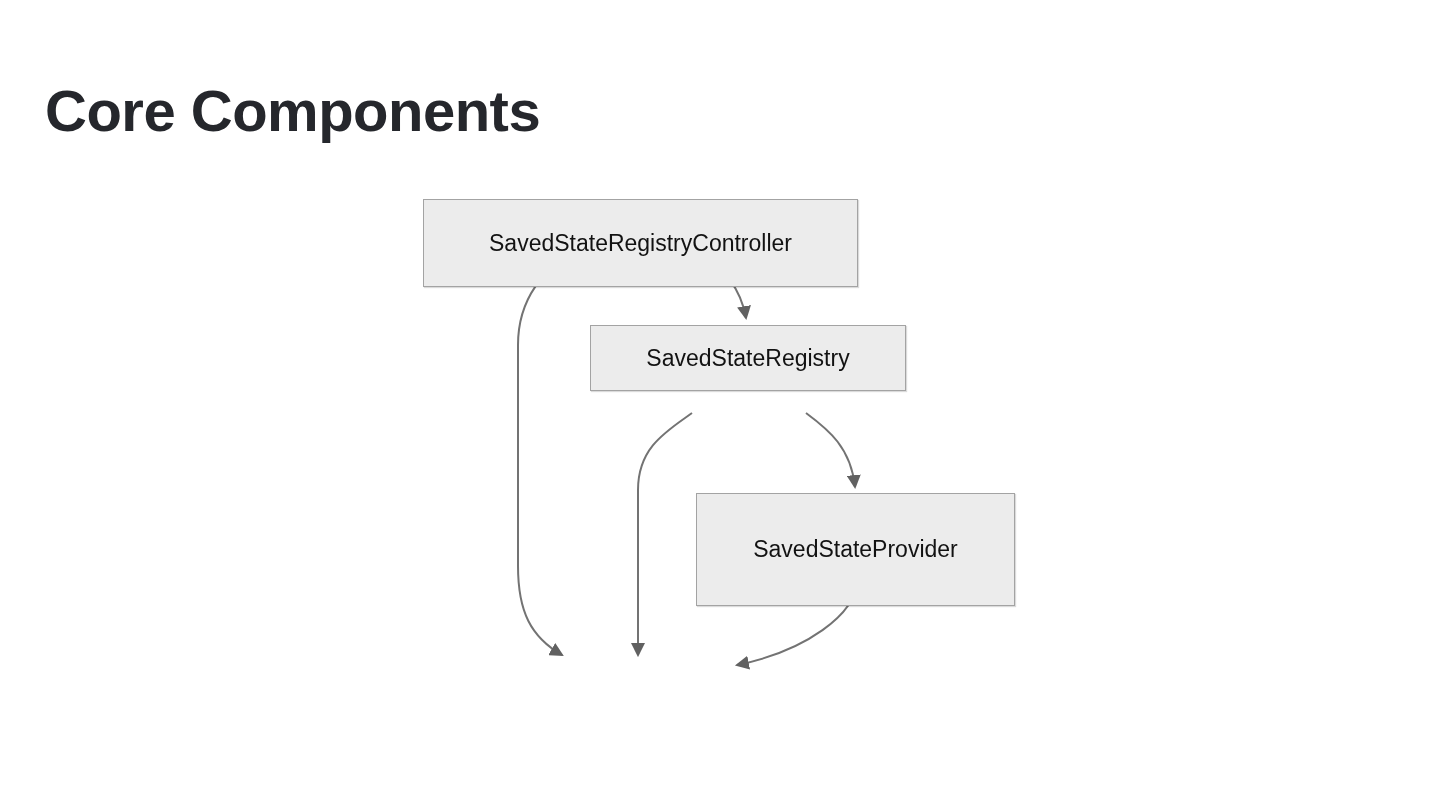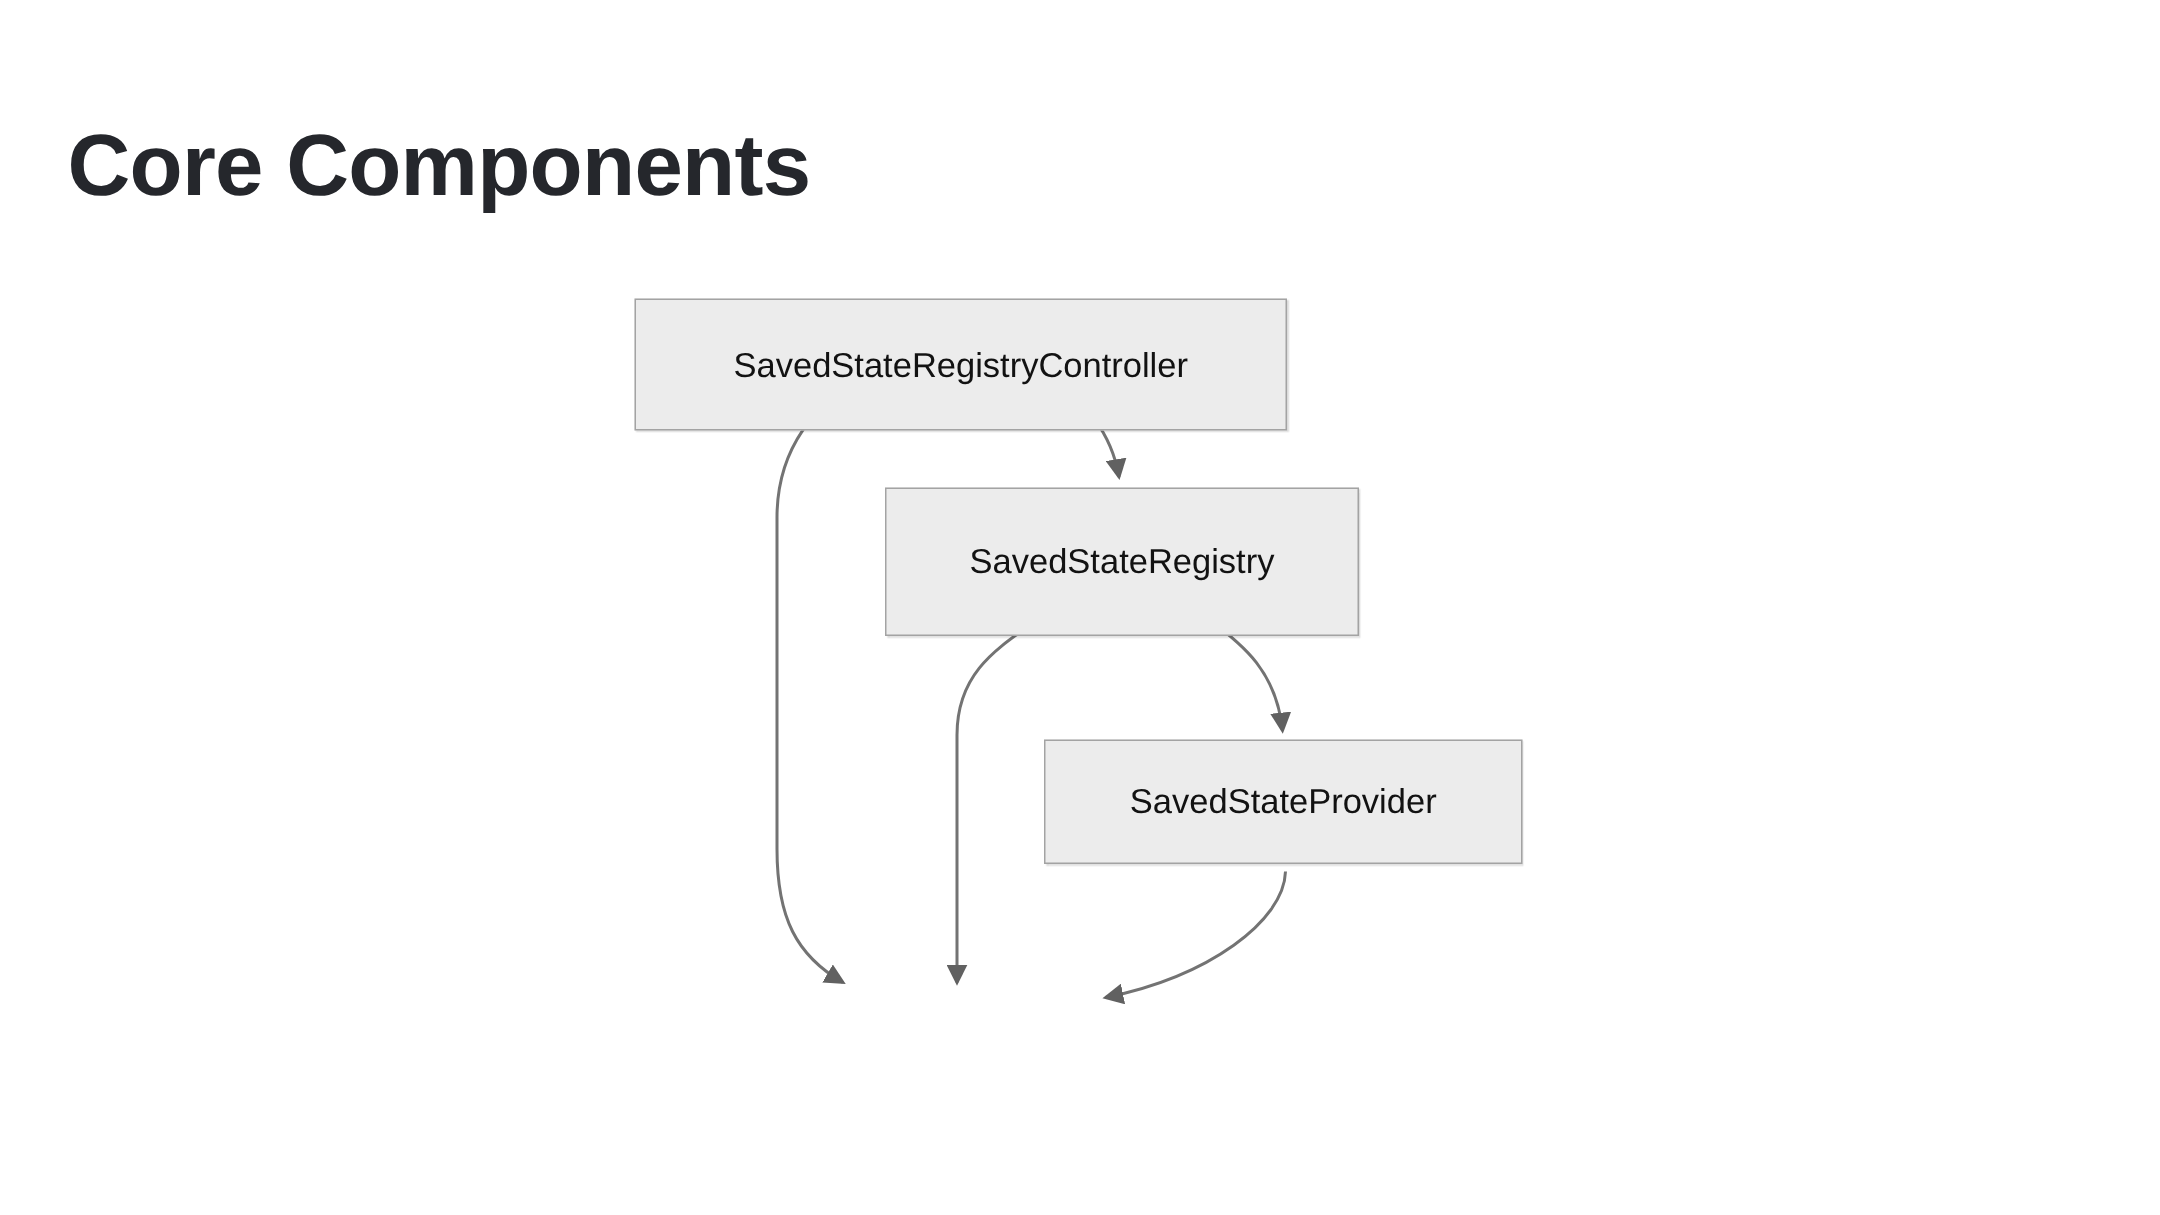--- a/index.html
+++ b/index.html
@@ -47,22 +47,22 @@
     box-shadow: 1px 1px 1px rgba(0,0,0,0.14);
     display: flex;
     align-items: center;
     justify-content: center;
     font-size: 23px;
     color: var(--node-text);
     text-align: center;
     white-space: nowrap;
   }
   .node-controller { left: 423px; top: 157px; width: 435px; height: 88px; margin-top: 42px; }
-  .node-registry   { left: 590px; top: 325px; width: 316px; height: 99px; }
-  .node-provider   { left: 696px; top: 493px; width: 319px; height: 83px; }
+  .node-registry   { left: 590px; top: 325px; width: 316px; height: 66px; }
+  .node-provider   { left: 696px; top: 493px; width: 319px; height: 113px; }
   .node-bundle     { left: 551px; top: 661px; width: 176px; height: 86px; }
 </style>
 </head>
 <body>
 
 <div class="slide">
 
   <h1 class="slide-title">Core Components</h1>
 
   <svg class="edges" viewBox="0 0 1440 810" xmlns="http://www.w3.org/2000/svg">

